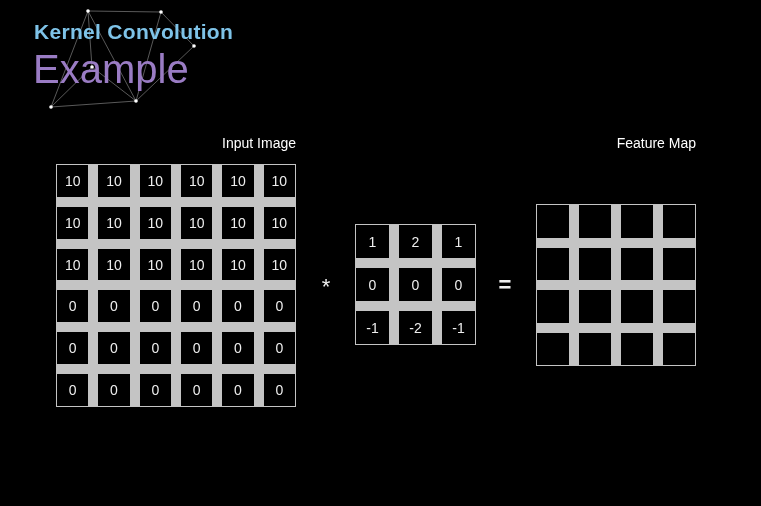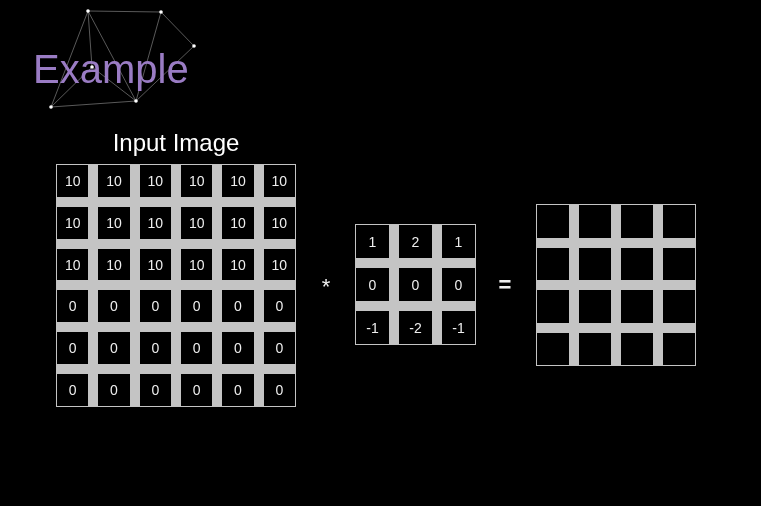--- a/index.html
+++ b/index.html
@@ -11,22 +11,22 @@
   body{font-family:"Liberation Sans", sans-serif;}
   #slide{position:relative;width:761px;height:506px;background:var(--background);overflow:hidden;}
 
   #network-decoration{position:absolute;left:0;top:0;z-index:0;pointer-events:none;}
 
   .title{position:absolute;left:34px;top:21px;z-index:1;
          font-size:21px;font-weight:bold;line-height:1;color:var(--title);letter-spacing:.3px;}
   .subtitle{position:absolute;left:33px;top:49px;z-index:1;
          font-size:40px;font-weight:normal;line-height:1;color:var(--subtitle);}
 
-  .panel-label{position:absolute;top:132px;font-size:24px;line-height:22px;
-         color:var(--label-text);text-align:center;z-index:1;}
+  .panel-label{position:absolute;top:132px;font-size:14px;line-height:22px;
+         color:var(--label-text);text-align:right;z-index:1;}
   .label-input{left:56px;width:240px;}
   .label-kernel{left:355px;width:121px;}
   .label-feature{left:536px;width:160px;}
 
   .grid{position:absolute;display:grid;gap:10px;background:var(--grid-line);
         border:1px solid var(--grid-line);z-index:1;}
   .grid .cell{background:#000;display:flex;align-items:center;justify-content:center;
         font-size:14px;color:var(--cell-text);}
   .grid-input{left:56px;top:164px;width:238px;height:241px;grid-template-columns:repeat(6,1fr);}
   .grid-kernel{left:355px;top:224px;width:119px;height:119px;grid-template-columns:repeat(3,1fr);}
@@ -57,23 +57,25 @@
     <g fill="#ffffff">
       <circle cx="88" cy="11" r="1.8"></circle>
       <circle cx="161" cy="12" r="1.8"></circle>
       <circle cx="194" cy="46" r="1.8"></circle>
       <circle cx="92" cy="67" r="1.8"></circle>
       <circle cx="51" cy="107" r="1.8"></circle>
       <circle cx="136" cy="101" r="1.8"></circle>
     </g>
   </svg>
 
+  <div class="title">Kernel Convolution</div>
   <div class="subtitle">Example</div>
 
   <div class="panel-label label-input">Input Image</div>
+  <div class="panel-label label-feature">Feature Map</div>
 
   <div class="grid grid-input">
       <div class="cell">10</div>
       <div class="cell">10</div>
       <div class="cell">10</div>
       <div class="cell">10</div>
       <div class="cell">10</div>
       <div class="cell">10</div>
       <div class="cell">10</div>
       <div class="cell">10</div>

